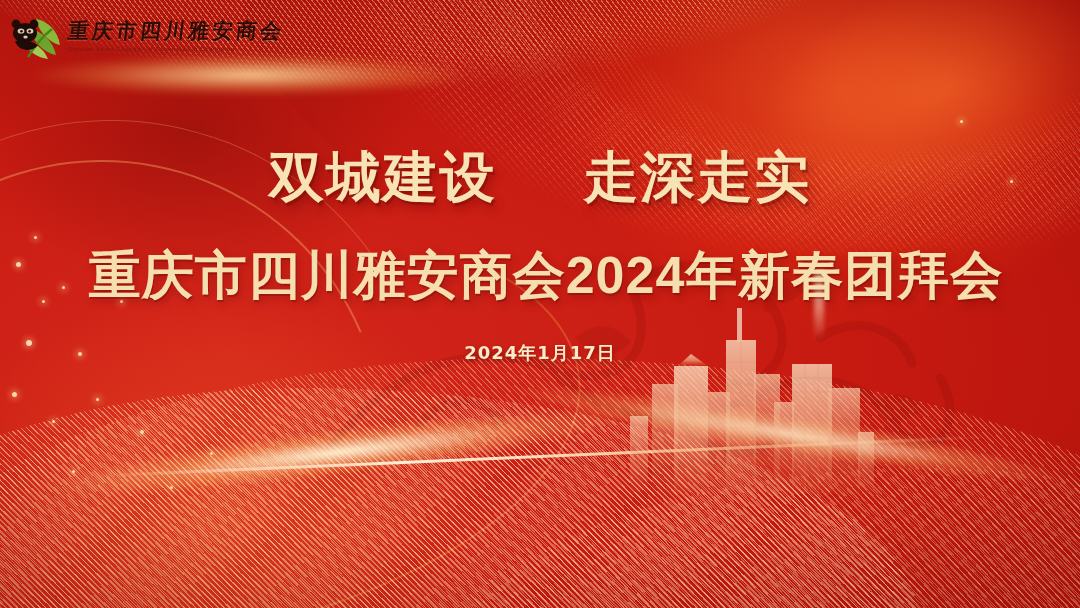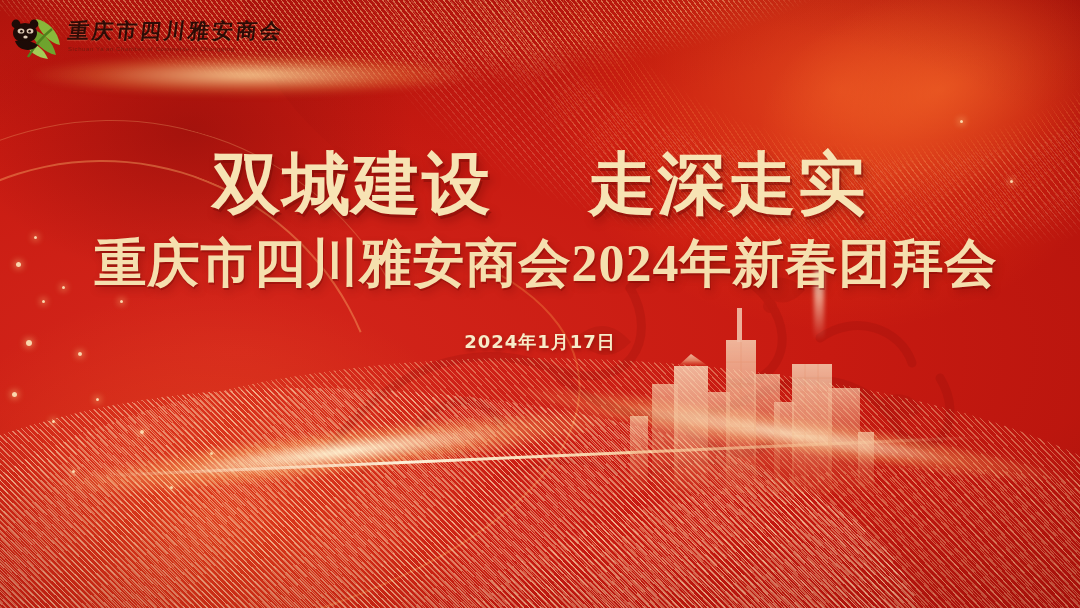--- a/index.html
+++ b/index.html
@@ -177,32 +177,32 @@
     margin-top:3px;white-space:nowrap;opacity:.85;
   }
 
   
   .headline{
     position:absolute;left:0;right:0;top:150px;text-align:center;
     z-index:6;
   }
   .title-main{
     font-family:"DejaVu Sans","Liberation Sans",sans-serif;
-    font-size:68px;font-weight:700;line-height:1;
+    font-size:55px;font-weight:700;line-height:1;
     color:#F7E3B4;letter-spacing:2px;
     white-space:nowrap;
     text-shadow:
       2px 3px 0 rgba(120,10,6,.45),
       4px 6px 10px rgba(90,6,4,.35);
   }
   .title-main .gap{display:inline-block;width:44px;}
 
   .title-sub{
-    margin-top:20px;
-    font-family:Liberation Serif, serif;
+    margin-top:44px;
+    font-family:Liberation Sans, sans-serif;
     font-size:52px;font-weight:700;line-height:1;
     color:#F5DFAE;letter-spacing:1px;white-space:nowrap;
     text-shadow:
       1px 2px 0 rgba(120,10,6,.40),
       3px 4px 8px rgba(90,6,4,.30);
     padding-left: 12px;
   }
   .title-date{
     margin-top:40px;
     font-family:"DejaVu Sans","Liberation Sans",sans-serif;

